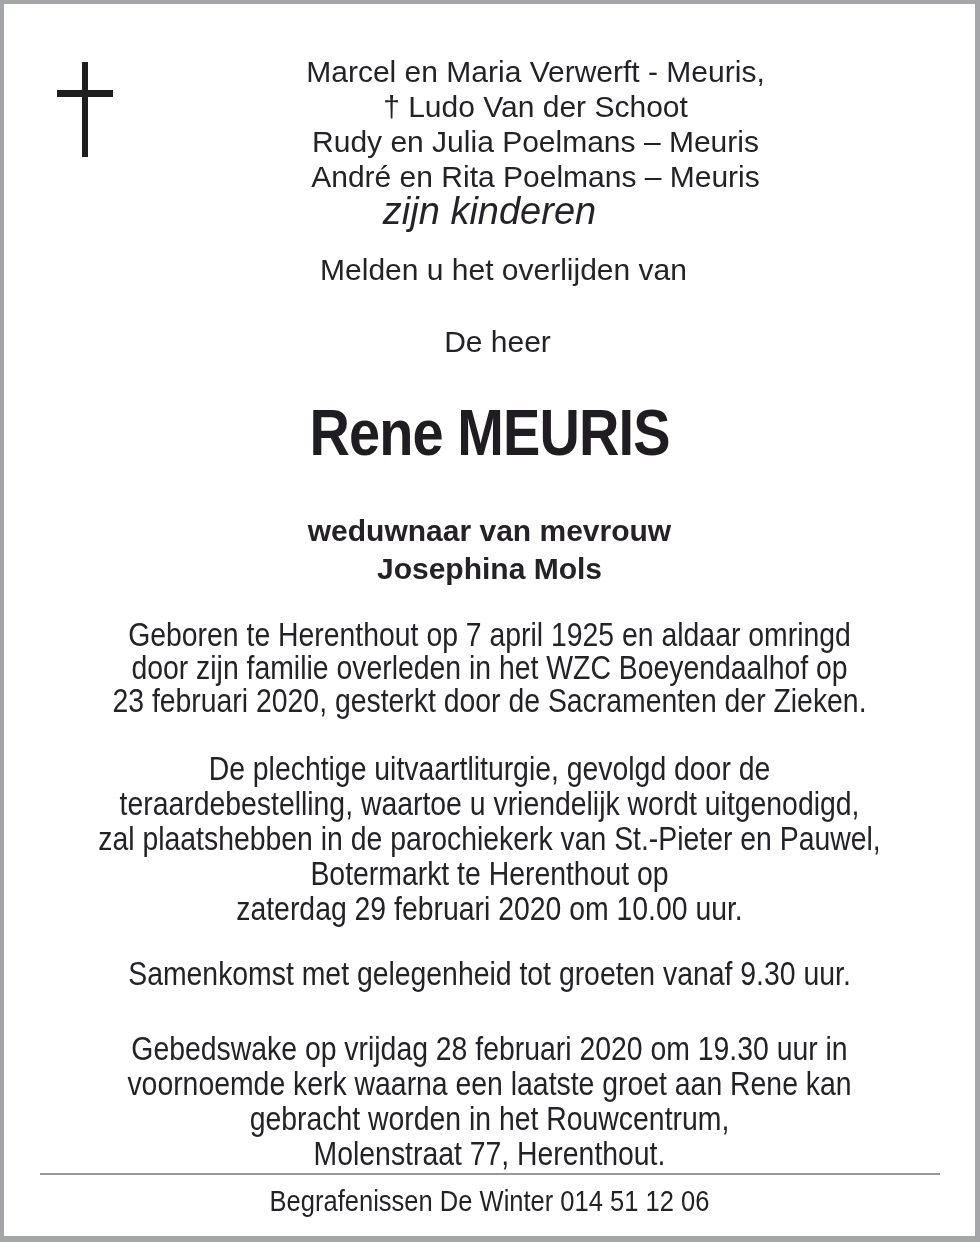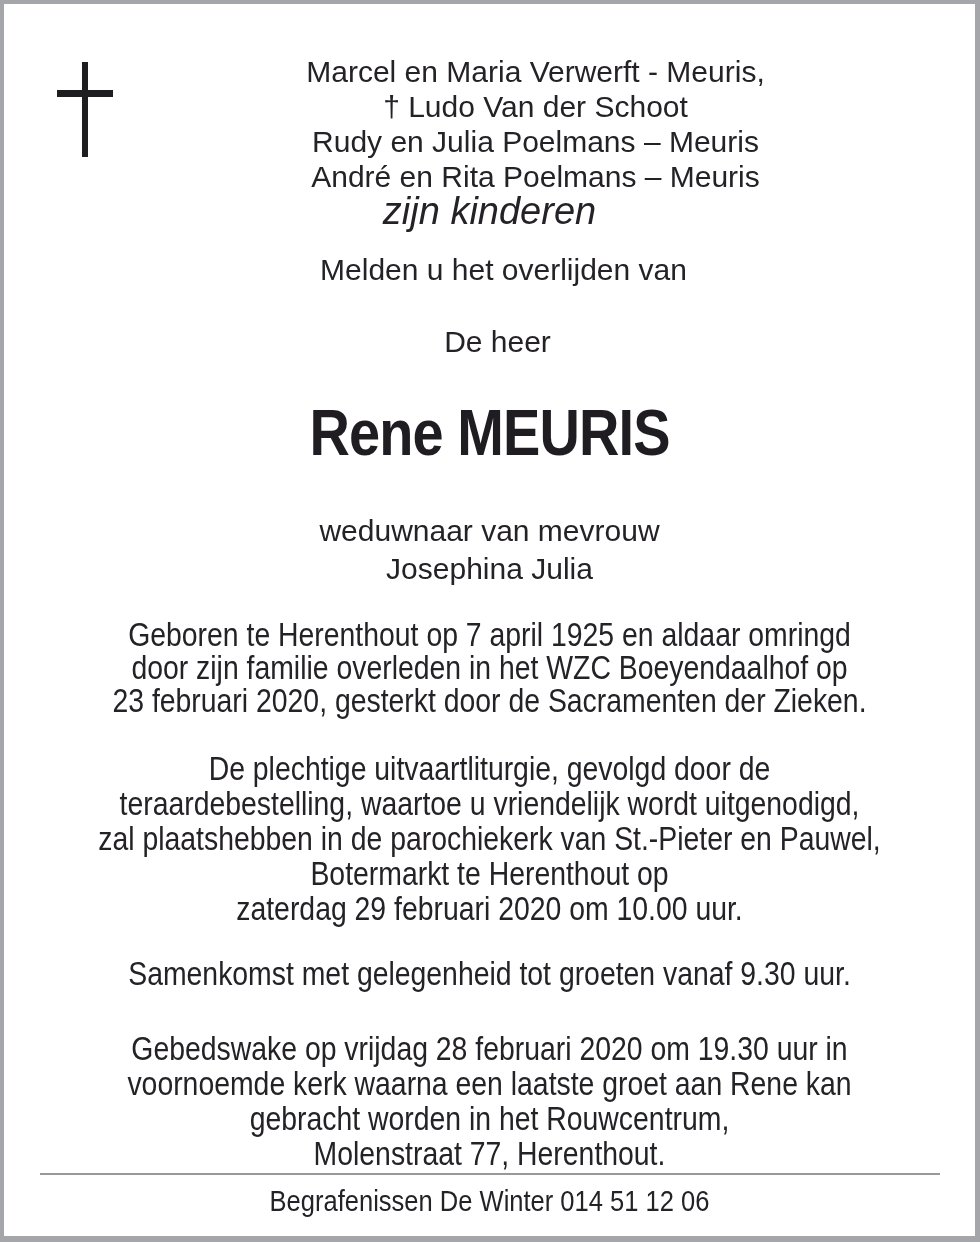--- a/index.html
+++ b/index.html
@@ -64,21 +64,21 @@
     line-height: 65px;
     font-weight: 700;
     transform: scaleX(0.86);
     letter-spacing: -1px;
     color: #1f1d21;
   }
   .widower {
     top: 508px;
     font-size: 30px;
     line-height: 38px;
-    font-weight: 400;
+    font-weight: 700;
   }
   .body-par {
     font-size: 33px;
     line-height: 35px;
     transform: scaleX(0.86);
     white-space: nowrap;
   }
   .par-life      { top: 614px; line-height: 33px; }
   .par-service   { top: 747px; }
   .par-gathering { top: 952px; }
@@ -118,21 +118,21 @@
   <div class="abs relation">zijn kinderen</div>
 
   <div class="abs notice">Melden u het overlijden van</div>
 
   <div class="abs salutation">De heer</div>
 
   <div class="abs deceased">Rene MEURIS</div>
 
   <div class="abs widower">
     <div>weduwnaar van mevrouw</div>
-    <div>Josephina Julia</div>
+    <div>Josephina Mols</div>
   </div>
 
   <div class="abs body-par par-life">
     <div>Geboren te Herenthout op 7 april 1925 en aldaar omringd</div>
     <div>door zijn familie overleden in het WZC Boeyendaalhof op</div>
     <div>23 februari 2020, gesterkt door de Sacramenten der Zieken.</div>
   </div>
 
   <div class="abs body-par par-service">
     <div>De plechtige uitvaartliturgie, gevolgd door de</div>

